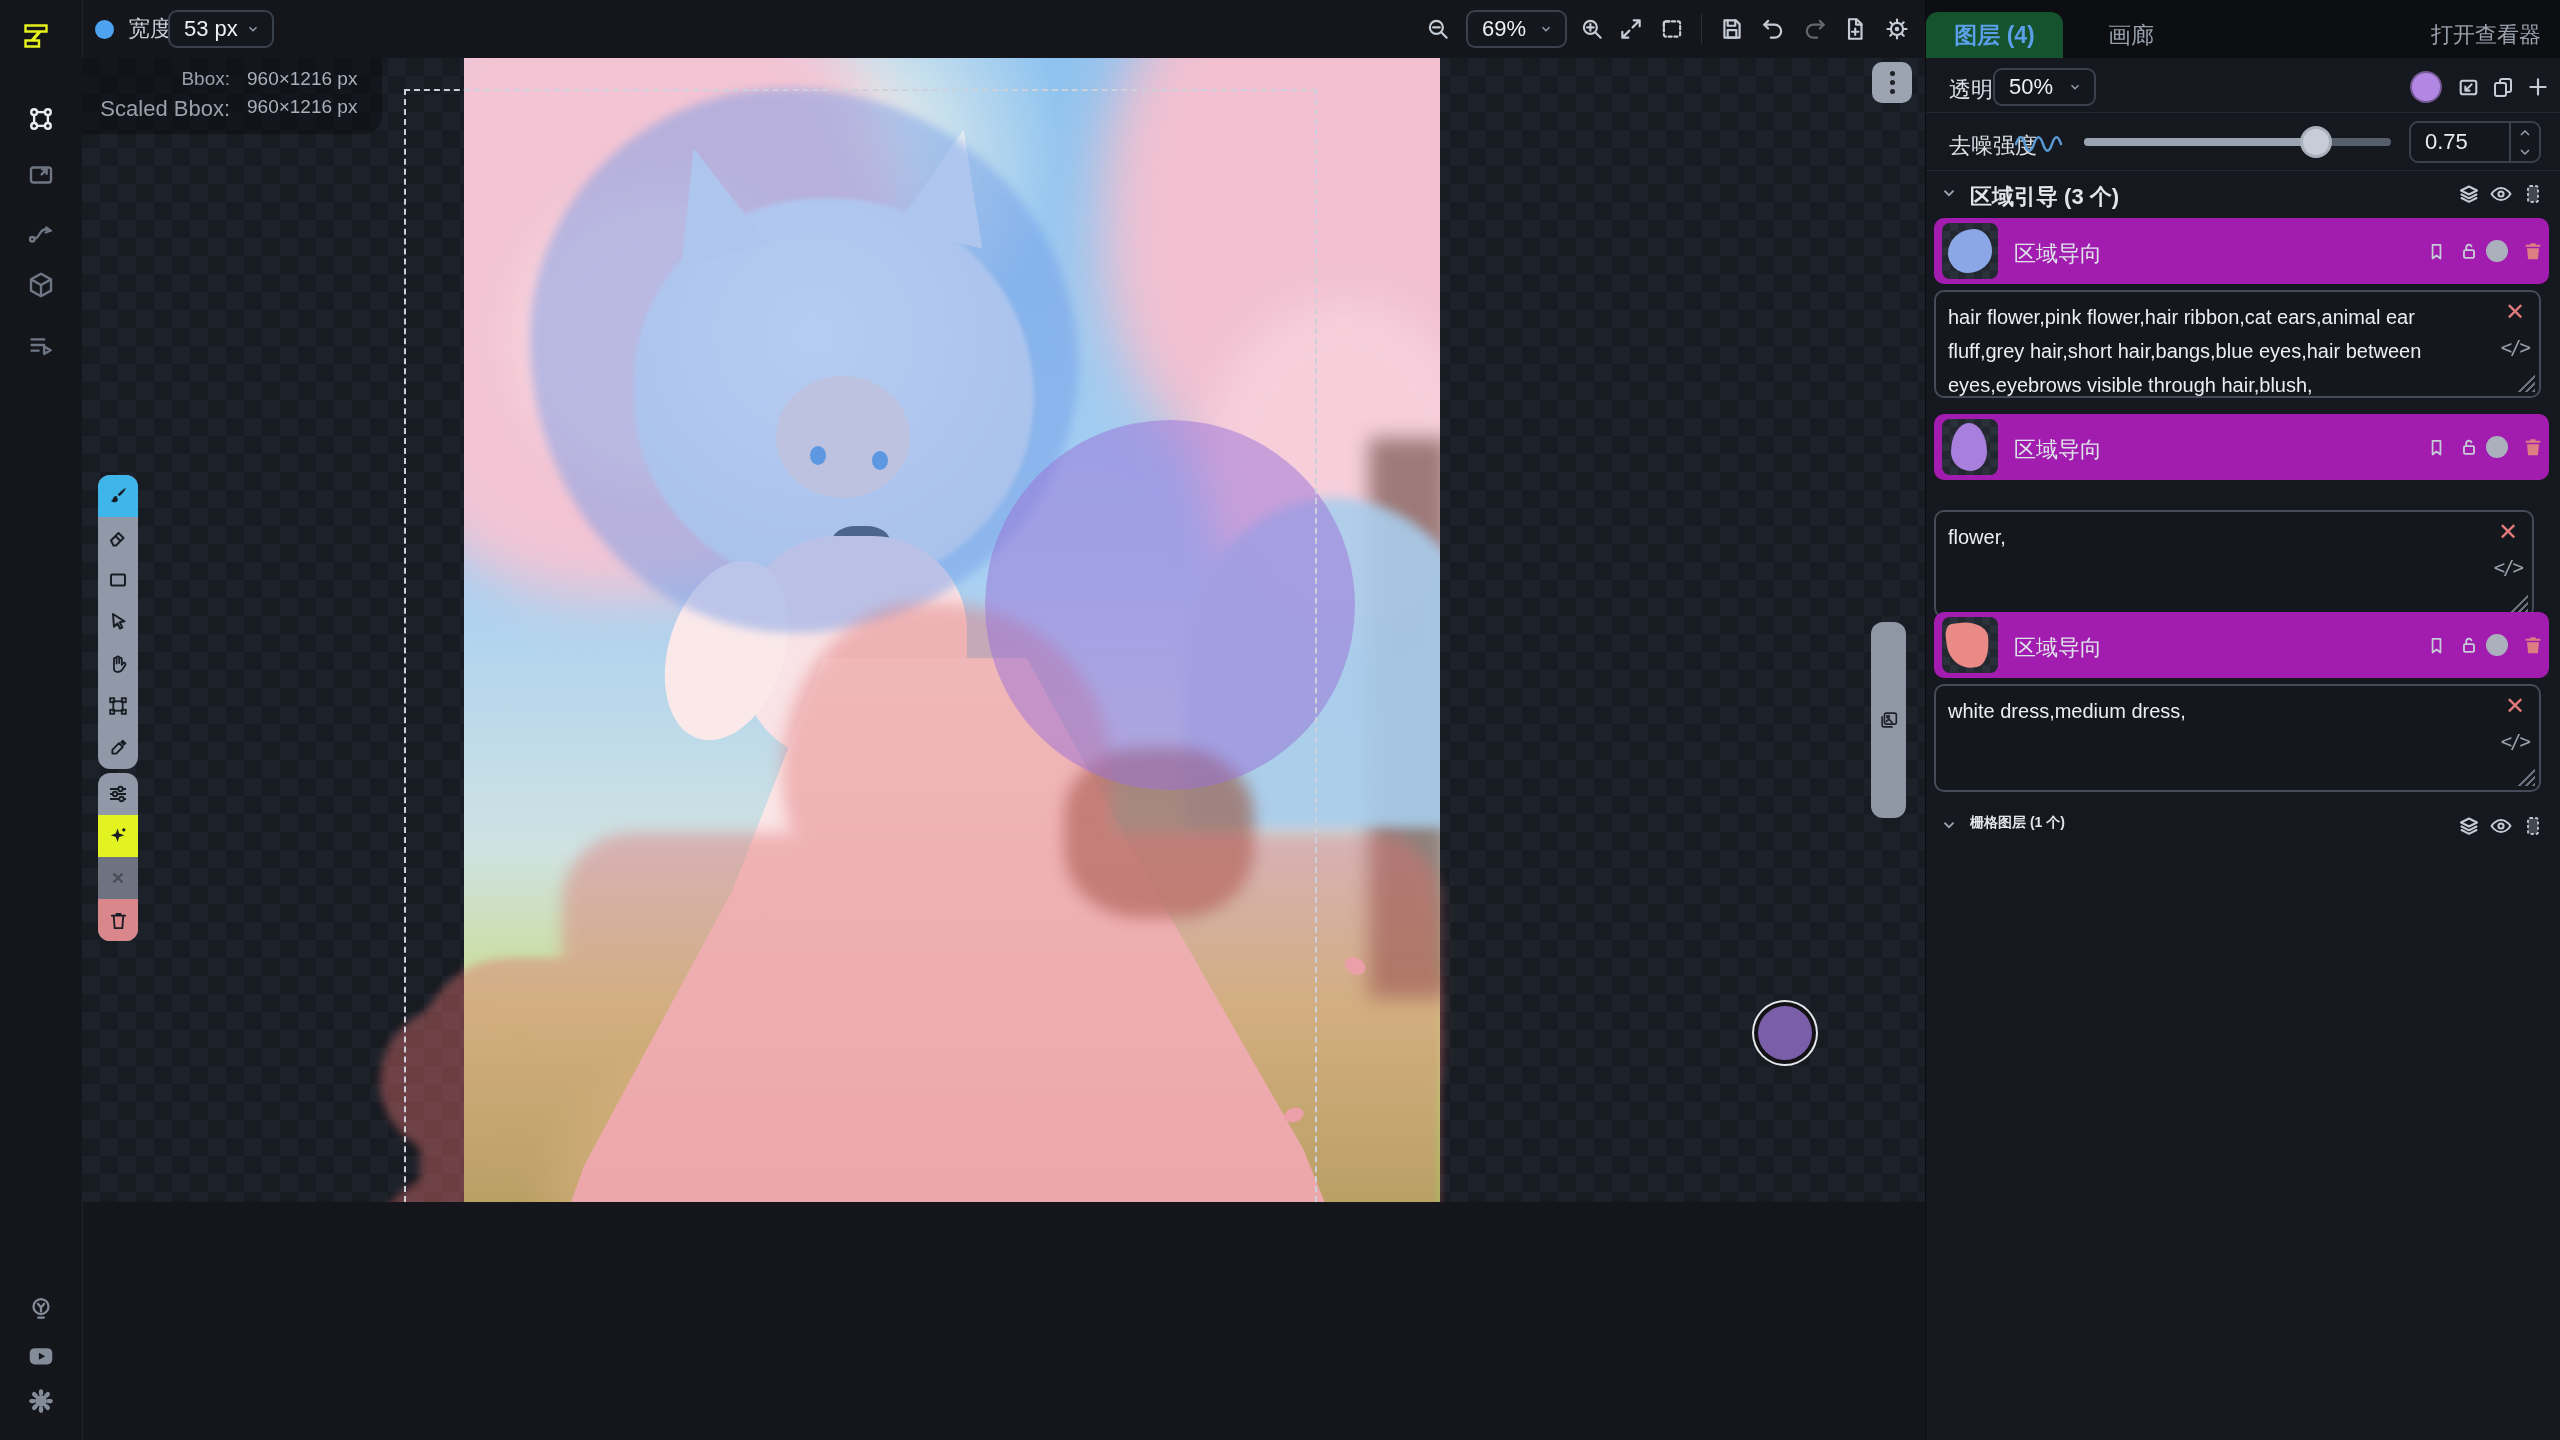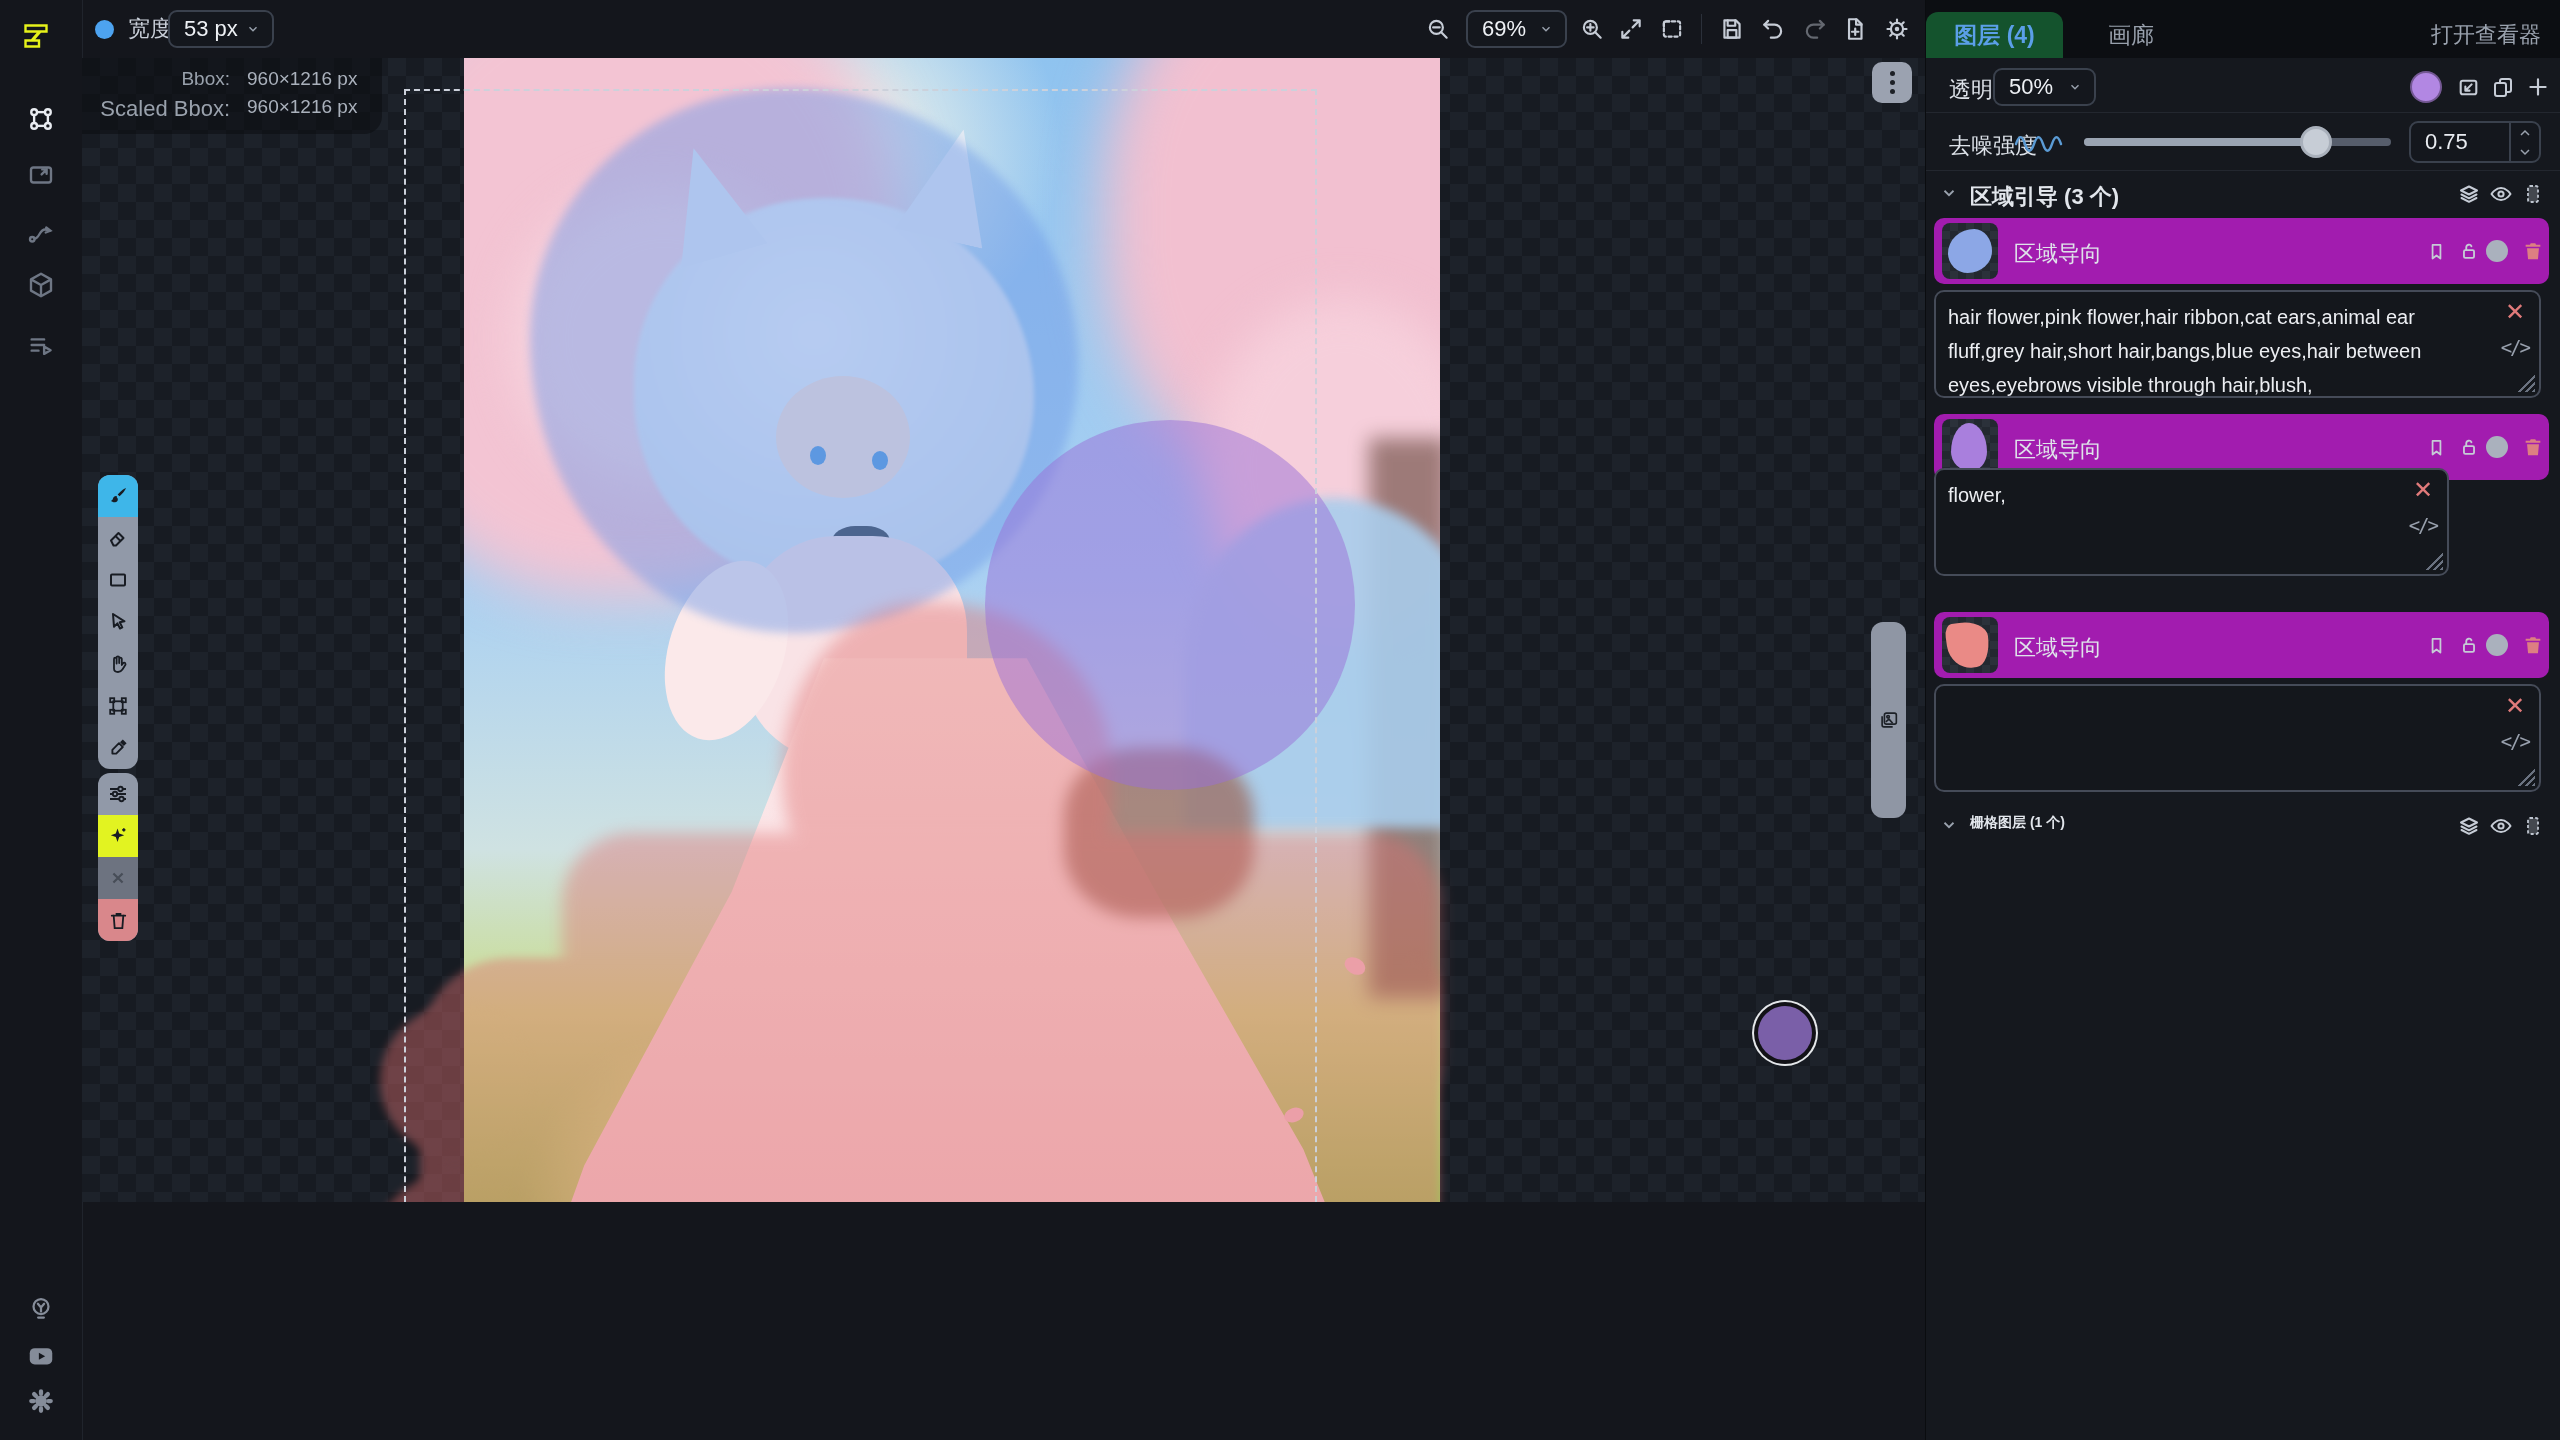--- a/index.html
+++ b/index.html
@@ -505,21 +505,21 @@
             </g>
           </svg>
         </div>
       <div class="abs dot" style="left:552px;top:22px;width:22px;height:22px;background:#aab1bd;"></div>
       <div class="abs tbtn" style="left:587px;top:21px;width:24px;height:24px;">
           <svg width="22" height="22" viewBox="0 0 24 24">
             <path fill="#dd7f82" d="M9.5 3.5h5l.8 1.8H20v2H4v-2h4.7zM5.5 9h13l-1.1 12H6.6z"></path>
           </svg>
         </div>
     </div>
-    <div class="abs prompt-box" style="left:8px;top:468px;width:515px;height:108px;padding-left:8px;">
+    <div class="abs prompt-box" style="left:8px;top:510px;width:600px;height:108px;padding-left:8px;">
       <div class="prompt-text">flower,</div>
       <div class="abs x-icon" style="right:14px;top:8px;">✕</div>
       <div class="abs code-icon" style="right:10px;top:44px;">&lt;/&gt;</div>
       <div class="grip"></div>
     </div>
 
     <div class="abs rowcard" style="left:8px;top:612px;width:615px;height:66px;">
       <div class="abs thumb checker-sm" style="left:8px;top:5px;width:56px;height:56px;">
         <div class="blob" style="left: 5px; top: 5px; width: 42px; height: 46px; border-radius: 20% 70% 40% 60% / 30% 40% 70% 60%; transform: rotate(-8deg); background: rgb(234, 138, 134);"></div>
       </div>
@@ -538,20 +538,21 @@
           </svg>
         </div>
       <div class="abs dot" style="left:552px;top:22px;width:22px;height:22px;background:#aab1bd;"></div>
       <div class="abs tbtn" style="left:587px;top:21px;width:24px;height:24px;">
           <svg width="22" height="22" viewBox="0 0 24 24">
             <path fill="#dd7f82" d="M9.5 3.5h5l.8 1.8H20v2H4v-2h4.7zM5.5 9h13l-1.1 12H6.6z"></path>
           </svg>
         </div>
     </div>
     <div class="abs prompt-box" style="left:8px;top:684px;width:607px;height:108px;">
+      <div class="prompt-text">white dress,medium dress,</div>
       <div class="abs x-icon" style="right:14px;top:8px;">✕</div>
       <div class="abs code-icon" style="right:10px;top:44px;">&lt;/&gt;</div>
       <div class="grip"></div>
     </div>
 
     <div class="abs ic" style="left:12px;top:814px;width:22px;height:22px;">
       <svg width="18" height="18" viewBox="0 0 24 24">
           <path d="M6 9l6 6 6-6" fill="none" stroke="#9aa2ae" stroke-width="2.4"></path>
         </svg>
     </div>

